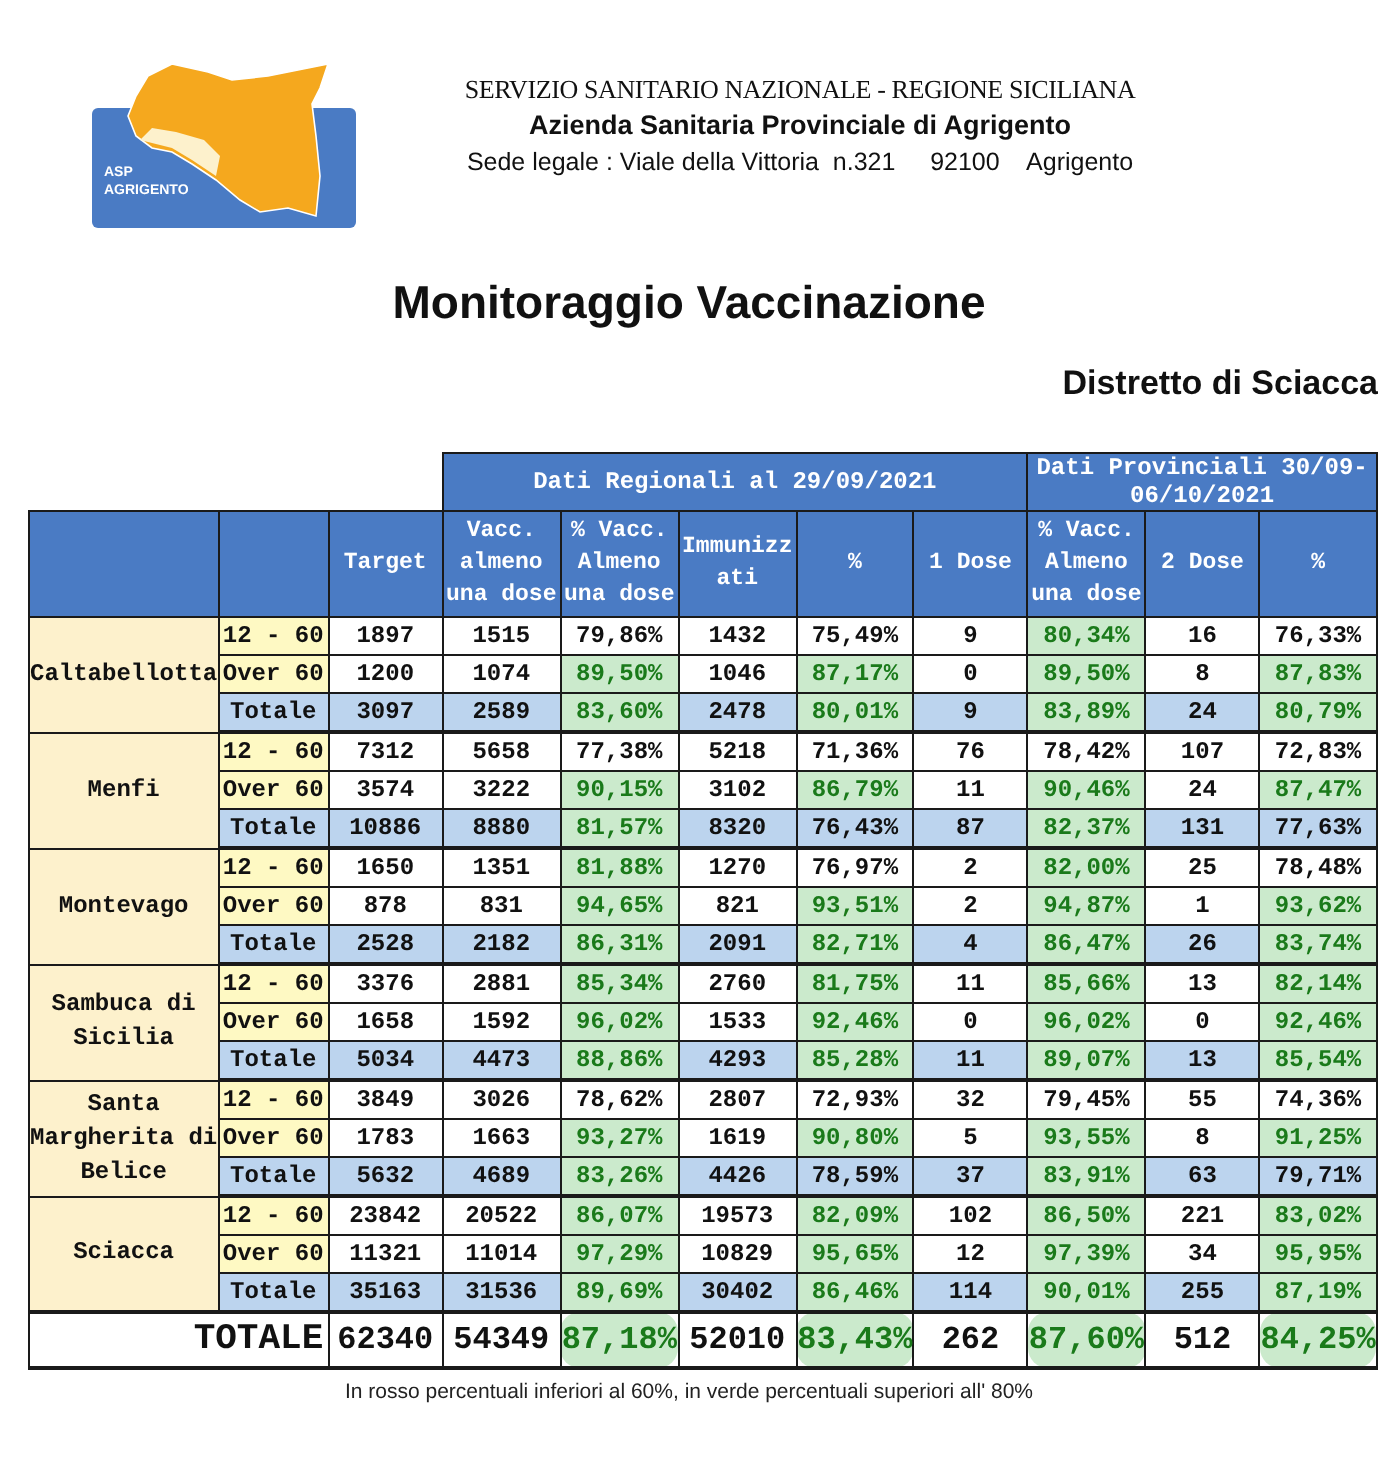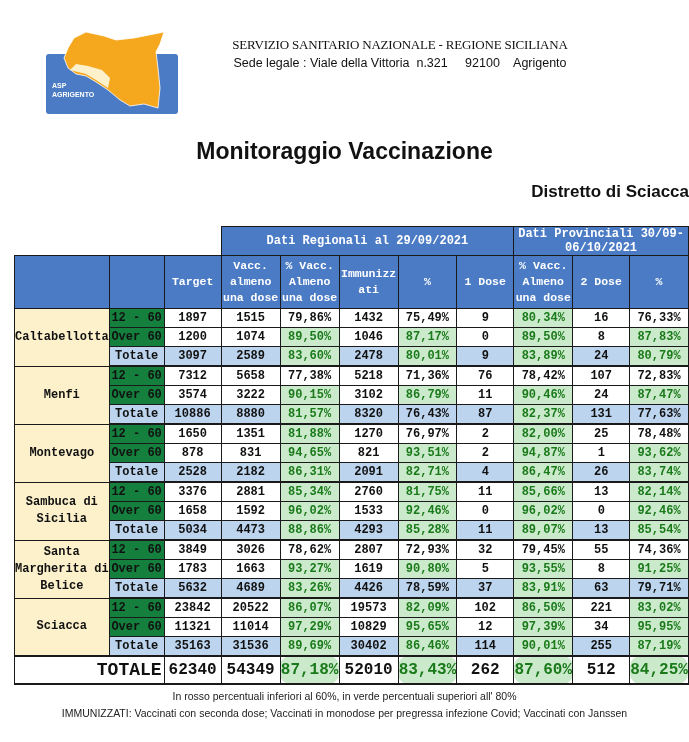--- a/index.html
+++ b/index.html
@@ -11,21 +11,21 @@
   .hdr-line2 { font-weight:bold; font-size:13.5px; }
   .title { position:absolute; left:0; width:689px; top:138px; text-align:center; font-family:"Liberation Sans", sans-serif; font-weight:bold; font-size:23px; }
   .subtitle { position:absolute; left:0; width:689px; top:182px; text-align:right; font-family:"Liberation Sans", sans-serif; font-weight:bold; font-size:17px; }
 
   table.main { position:absolute; left:14px; top:226px; border-collapse:collapse; font-family:Liberation Mono, monospace; font-weight:bold; font-size:12px;padding-left:20px; }
   table.main td, table.main th { border:1px solid #1a1a1a; text-align:center; padding:0; }
   th.group { background:#4a7bc4; color:#fff; height:20px; font-size:12px; border:2px solid #1a1a1a; }
   th.col { background:#4a7bc4; color:#fff; height:52px; font-size:11.5px; line-height:16px; }
   td.empty-top { border:none !important; background:#fff; }
   td.district { background:#fdf1cc; color:#111; font-size:12px; line-height:17px; width:80px; border-bottom:2px solid #1a1a1a; }
-  td.age { background:#15803d; width:54px; height:18px; }
+  td.age { background:#fef9c3; width:54px; height:18px; }
   td.age.tot { background:#bcd4ee; }
   td.num { background:#fff; height:18px; }
   td.num.tot { background:#bcd4ee; }
   td.pct { background:#fff; color:#111; }
   td.pct.green { background:#cbeacc; color:#1a7a1a; }
   td.pct.tot { background:#bcd4ee; }
   td.pct.tot.green { background:#cbeacc; color:#1a7a1a; }
   tr.last td { border-bottom:2px solid #1a1a1a; }
   tr.grand td { height:26px; font-size:16px; background:#fff; border-top:2px solid #1a1a1a; border-bottom:2px solid #1a1a1a; }
   tr.grand td.grand-label { text-align:right; font-size:18px; padding-right:2px; }
@@ -40,20 +40,21 @@
 <div class="header">
   <svg class="logo" viewBox="0 0 132 84">
     <rect x="0" y="24" width="132" height="60" rx="3" fill="#4a7bc4"></rect>
     <path d="M28 8 L40 2 L58 6 L70 10 L88 8 L108 4 L118 2 L114 14 L110 22 L112 38 L114 58 L112 78 L98 74 L84 76 L74 70 L62 60 L50 52 L40 46 L30 44 L22 38 L18 28 L22 18 Z" fill="#f5a81e" stroke="#fff" stroke-width="0.8"></path>
     <path d="M24 40 L40 44 L50 50 L62 58 L64 48 L56 40 L42 36 L30 34 Z" fill="#fdf1cc"></path>
     <text x="6" y="58" font-family="Liberation Sans, sans-serif" font-weight="bold" font-size="7" fill="#fff">ASP</text>
     <text x="6" y="67" font-family="Liberation Sans, sans-serif" font-weight="bold" font-size="7" fill="#fff">AGRIGENTO</text>
   </svg>
   <div class="hdr-text">
     <div class="hdr-line1">SERVIZIO SANITARIO NAZIONALE - REGIONE SICILIANA</div>
+    <div class="hdr-line2">Azienda Sanitaria Provinciale di Agrigento</div>
     <div style="white-space:pre">Sede legale : Viale della Vittoria  n.321     92100    Agrigento</div>
   </div>
 </div>
 
 <div class="title">Monitoraggio Vaccinazione</div>
 <div class="subtitle">Distretto di Sciacca</div>
 
 <table class="main">
   <thead>
     <tr>
@@ -308,14 +309,13 @@
         <td>262</td>
         <td class="green">87,60%</td>
         <td>512</td>
         <td class="green">84,25%</td>
       </tr>
     </tbody>
 </table>
 
 <div class="notes">
   <div>In rosso percentuali inferiori al 60%, in verde percentuali superiori all' 80%</div>
-  <div>IMMUNIZZATI: Vaccinati con seconda dose; Vaccinati in monodose per pregressa infezione Covid; Vaccinati con Janssen</div>
 </div>
 
 </body></html>

